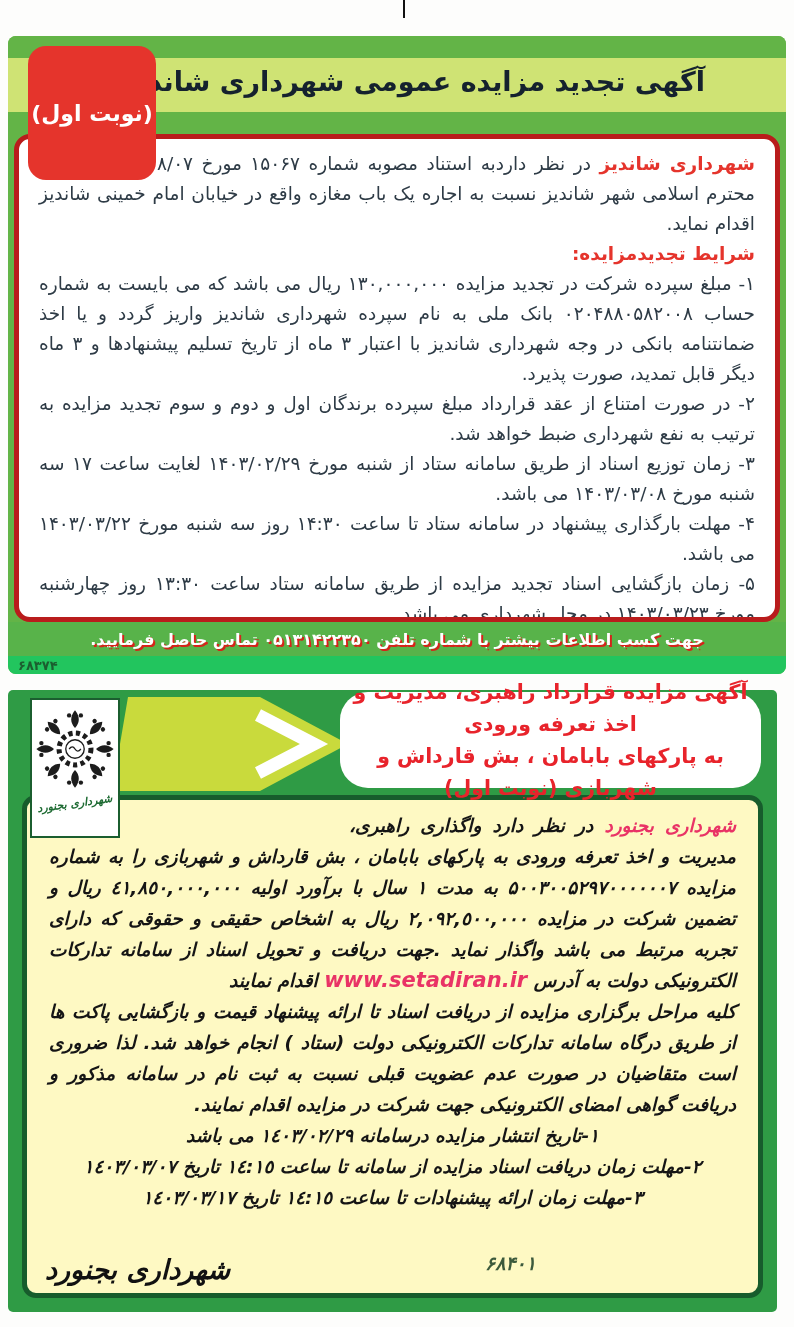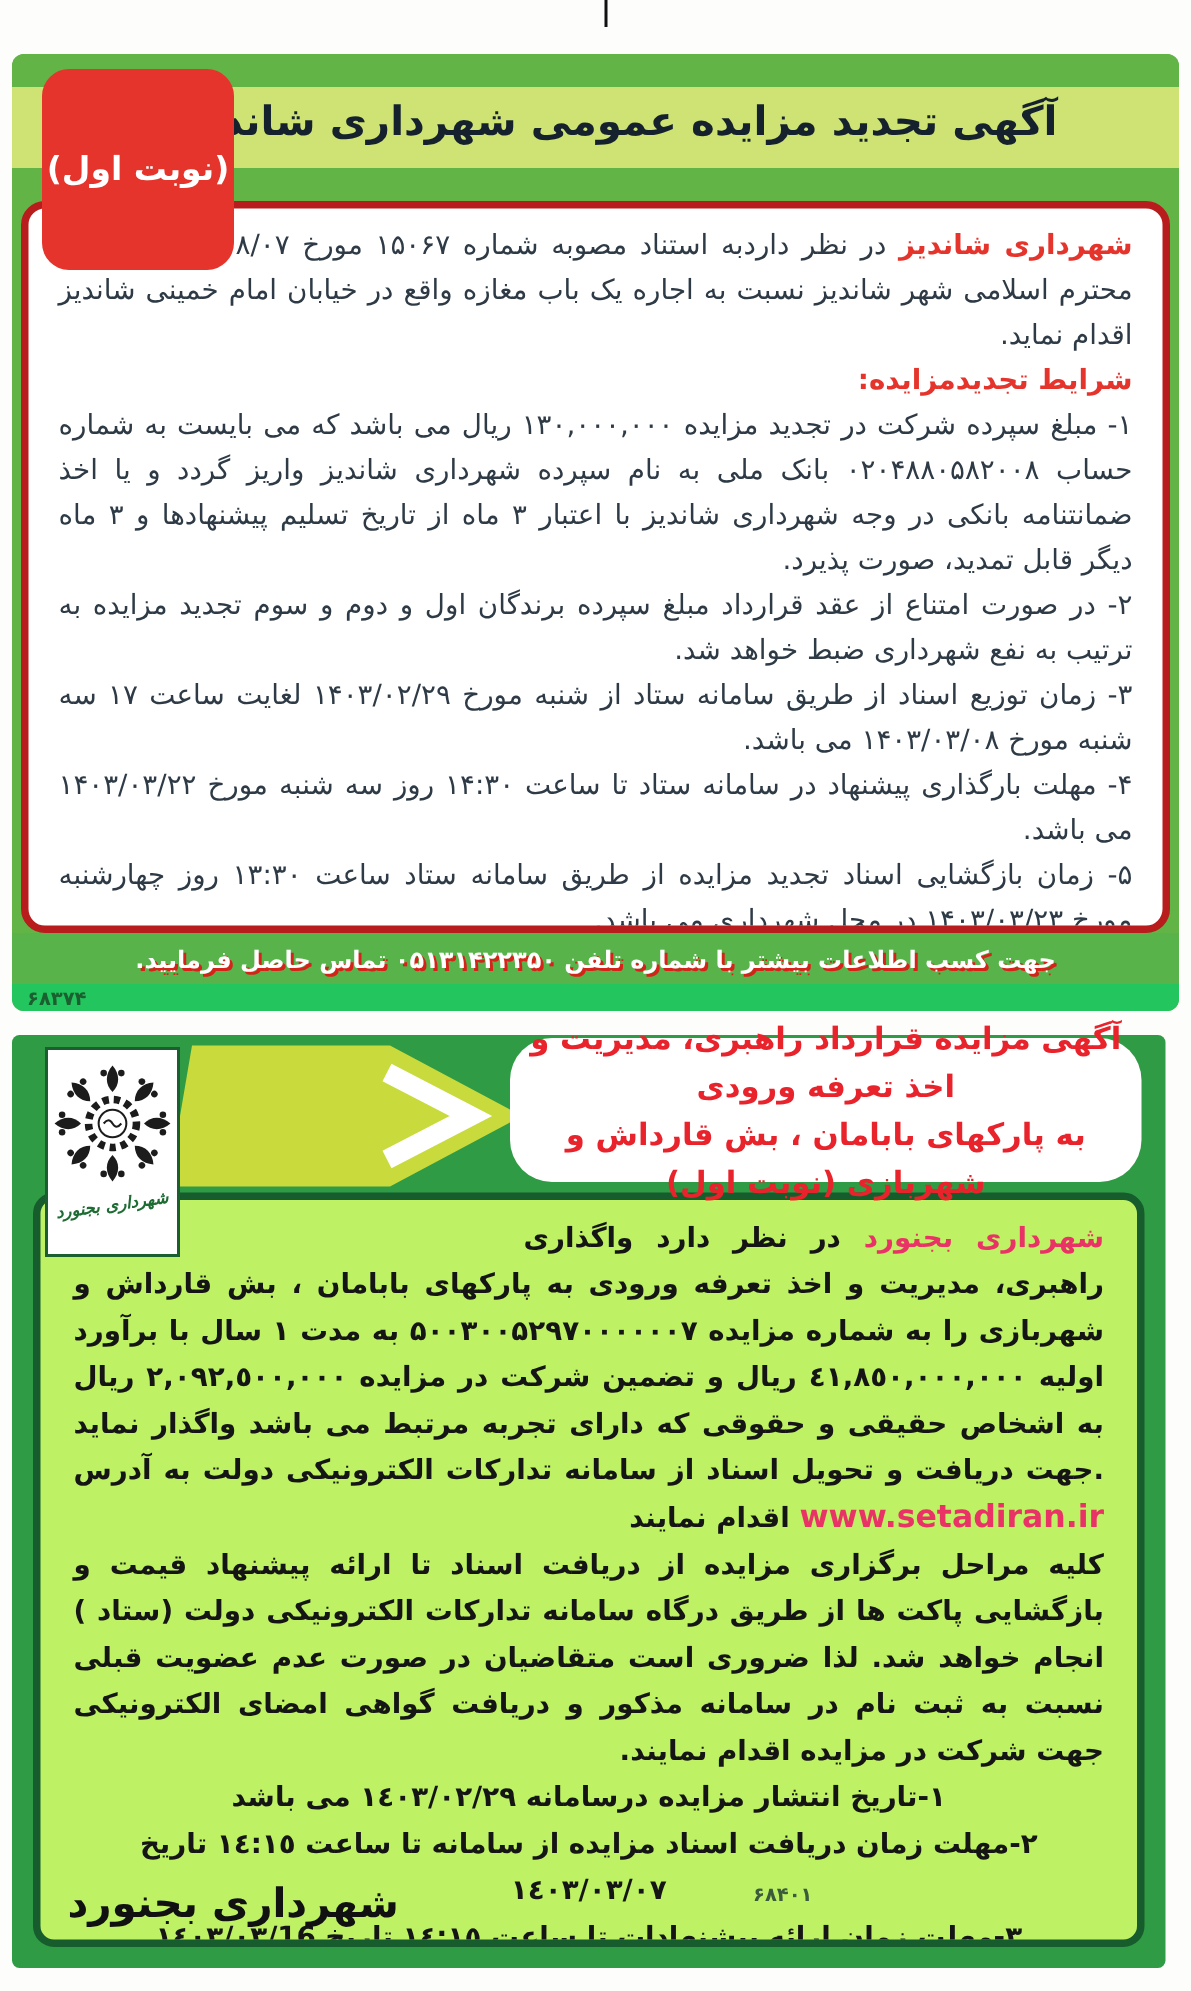--- a/index.html
+++ b/index.html
@@ -42,32 +42,32 @@
   .logo-box svg { width:84px; height:92px; margin-top:3px; }
   .logo-script { margin-top:2px; transform:rotate(-8deg); color:#1e6b33;
                  font-size:11px; font-weight:bold; font-style:italic; white-space:nowrap; }
   .chevron-wrap { position:absolute; left:102px; top:5px; width:250px; height:98px; z-index:1; }
   .ad2-banner { position:absolute; left:332px; right:16px; top:2px; height:96px;
                 background:#fff; border-radius:28px; z-index:3;
                 display:flex; flex-direction:column; justify-content:center;
                 text-align:center; color:#e8232b; font-weight:bold;
                 font-size:20.5px; line-height:32px; }
   .ad2-body { position:absolute; left:14px; right:14px; top:105px; bottom:14px;
-              background:#bef264; border:5px solid #175c2c; border-radius:14px;
+              background:#fef9c3; border:5px solid #175c2c; border-radius:14px;
               padding:10px 22px 6px 22px; overflow:hidden;
               font-size:18.5px; line-height:31px; font-weight:bold; color:#151515;
-              text-align:justify; }
+              text-align:justify;font-style:italic; }
   .ad2-body p { margin:0; }
   .p1-notch { float:left; width:300px; height:30px; }
   .magenta { color:#e93366; font-weight:bold; }
   .url2 { color:#e93366; font-weight:bold; font-size:21px; }
   .ad2-items div { text-align:center; }
   .sig { position:absolute; left:18px; bottom:8px; font-size:27px; font-weight:900; color:#111; }
-  .ad2-code { position:absolute; left:458px; bottom:14px; font-size:13px; font-weight:bold;
-              color:#3c5a3c; letter-spacing:3px;margin-left:17px; }
+  .ad2-code { position:absolute; left:458px; bottom:14px; font-size:19px; font-weight:bold;
+              color:#3c5a3c; letter-spacing:3px; }
 </style>
 </head>
 <body>
 
 <div>
 
   <div class="top-rule"></div>
 
   <section class="ad1">
     <div class="ad1-banner">
@@ -155,21 +155,21 @@
       <div>آگهی مزایده قرارداد راهبری، مدیریت و اخذ تعرفه ورودی</div>
       <div>به پارکهای بابامان ، بش قارداش و شهربازی (نوبت اول)</div>
     </div>
 
     <div class="ad2-body" dir="rtl">
       <p><span class="p1-notch"></span><span class="magenta">شهرداری بجنورد</span> <span>در نظر دارد واگذاری راهبری، مدیریت و اخذ تعرفه ورودی به پارکهای بابامان ، بش قارداش و شهربازی را به شماره مزایده ۵۰۰۳۰۰۵۲۹۷۰۰۰۰۰۰۷ به مدت ۱ سال با برآورد اولیه ٤١,٨٥٠,٠٠٠,٠٠٠ ریال و تضمین شرکت در مزایده ٢,٠٩٢,٥٠٠,٠٠٠ ریال به اشخاص حقیقی و حقوقی که دارای تجربه مرتبط می باشد واگذار نماید .جهت دریافت و تحویل اسناد از سامانه تدارکات الکترونیکی دولت به آدرس</span> <span class="url2">www.setadiran.ir</span> <span>اقدام نمایند</span></p>
       <p>کلیه مراحل برگزاری مزایده از دریافت اسناد تا ارائه پیشنهاد قیمت و بازگشایی پاکت ها از طریق درگاه سامانه تدارکات الکترونیکی دولت (ستاد ) انجام خواهد شد. لذا ضروری است متقاضیان در صورت عدم عضویت قبلی نسبت به ثبت نام در سامانه مذکور و دریافت گواهی امضای الکترونیکی جهت شرکت در مزایده اقدام نمایند.</p>
       <div class="ad2-items">
         <div>۱-تاریخ انتشار مزایده درسامانه ١٤٠٣/٠٢/٢٩ می باشد</div>
         <div>۲-مهلت زمان دریافت اسناد مزایده از سامانه تا ساعت ١٤:١٥ تاریخ ١٤٠٣/٠٣/٠٧</div>
-        <div>۳-مهلت زمان ارائه پیشنهادات تا ساعت ١٤:١٥ تاریخ ١٤٠٣/٠٣/16</div>
+        <div>۳-مهلت زمان ارائه پیشنهادات تا ساعت ١٤:١٥ تاریخ ١٤٠٣/٠٣/١٧</div>
 
       </div>
 
       <div class="sig" dir="rtl">شهرداری بجنورد</div>
       <div class="ad2-code">۶۸۴۰۱</div>
     </div>
   </section>
 
 </div>
 

